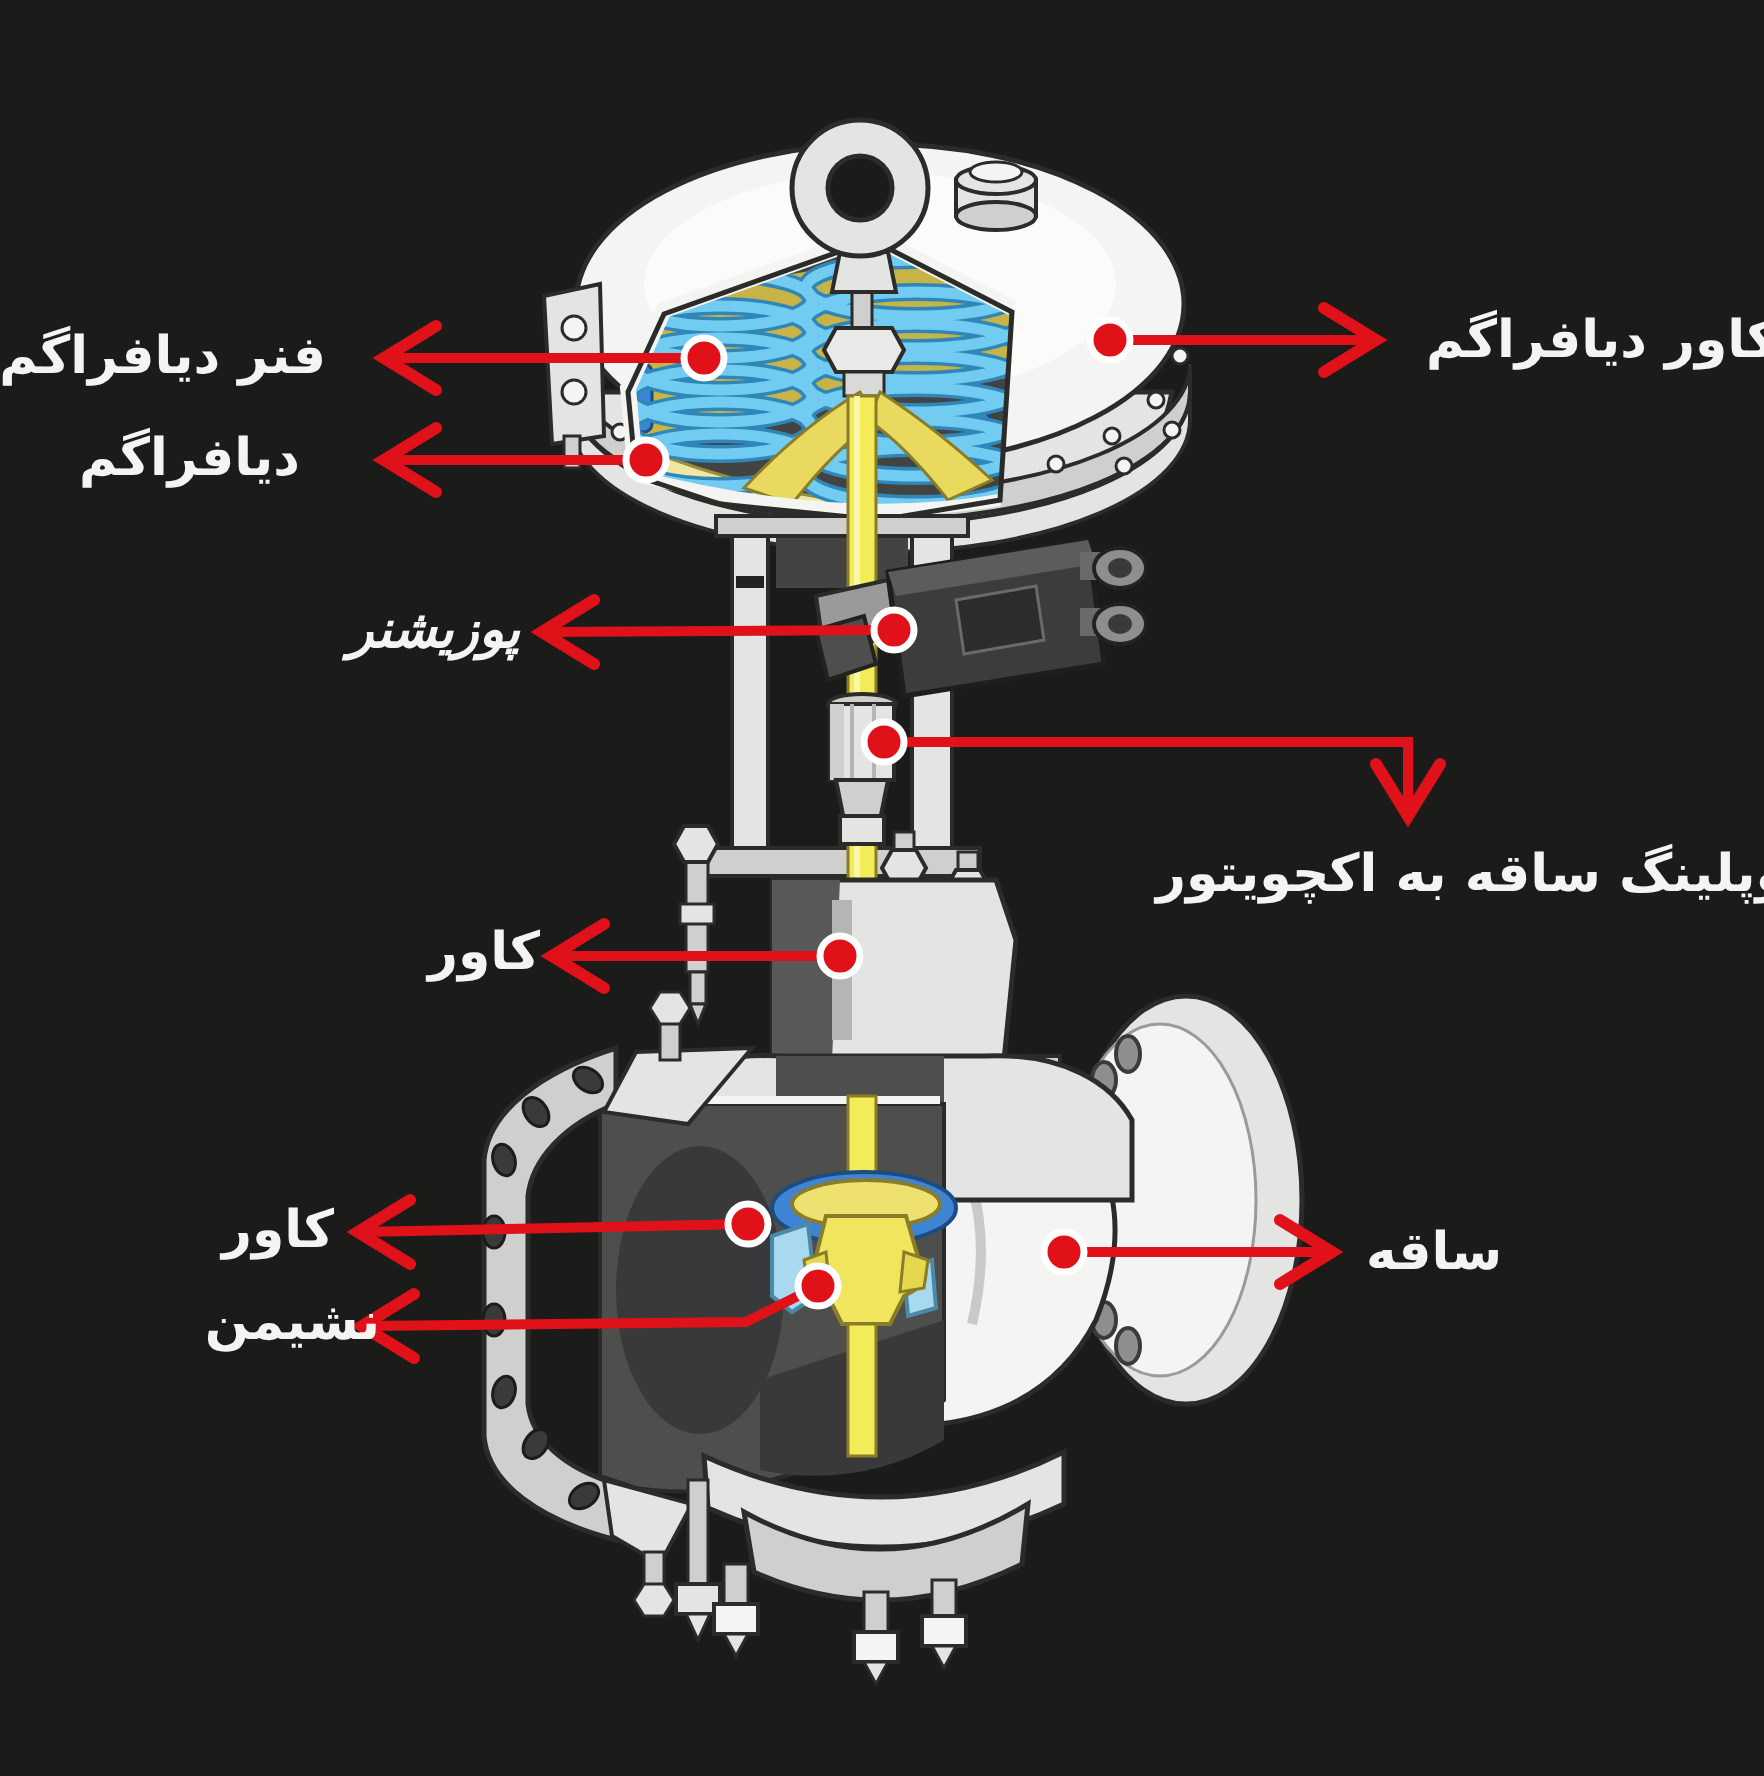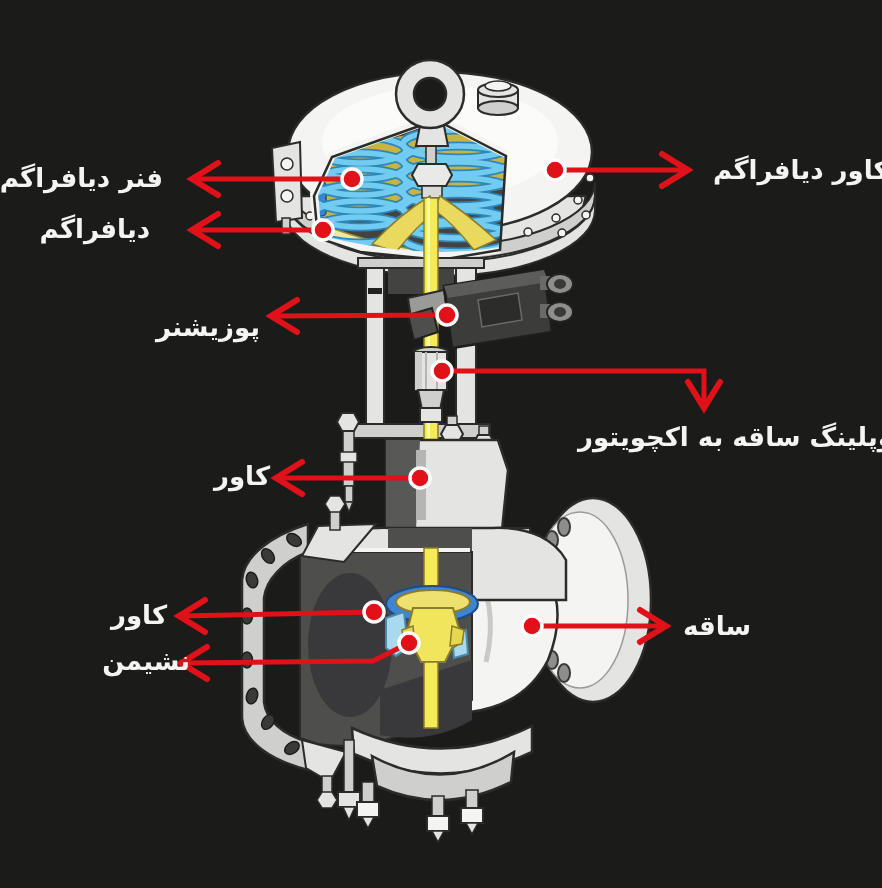--- a/index.html
+++ b/index.html
@@ -3,21 +3,21 @@
 <meta charset="utf-8">
 <style>
   html,body{margin:0;padding:0;background:#101010;}
   .stage{position:relative;width:882px;height:888px;background:#1b1b19;overflow:hidden;
          font-family:"DejaVu Sans", sans-serif;}
   .stage svg{position:absolute;left:0;top:0;}
   .lbl{position:absolute;transform:translateY(-52%);color:#f4f4f2;font-weight:bold;
        font-size:26px;white-space:nowrap;direction:rtl;}
   .lbl-diaphragm-spring{right:719px;top:179px;}
   .lbl-diaphragm{right:732px;top:230px;}
-  .lbl-positioner{right:622px;top:328px;}
+  .lbl-positioner{right:622px;top:316px;font-style:italic;}
   .lbl-diaphragm-cover{left:700px;top:171px;margin-left:13px;}
   .lbl-stem-actuator-coupling{left:578px;top:438px;}
   .lbl-stem{right:612px;top:477px;}
   .lbl-packing{right:715px;top:616px;}
   .lbl-seat{right:692px;top:662px;}
   .lbl-body{left:683px;top:627px;}
 </style>
 </head>
 <body>
 

